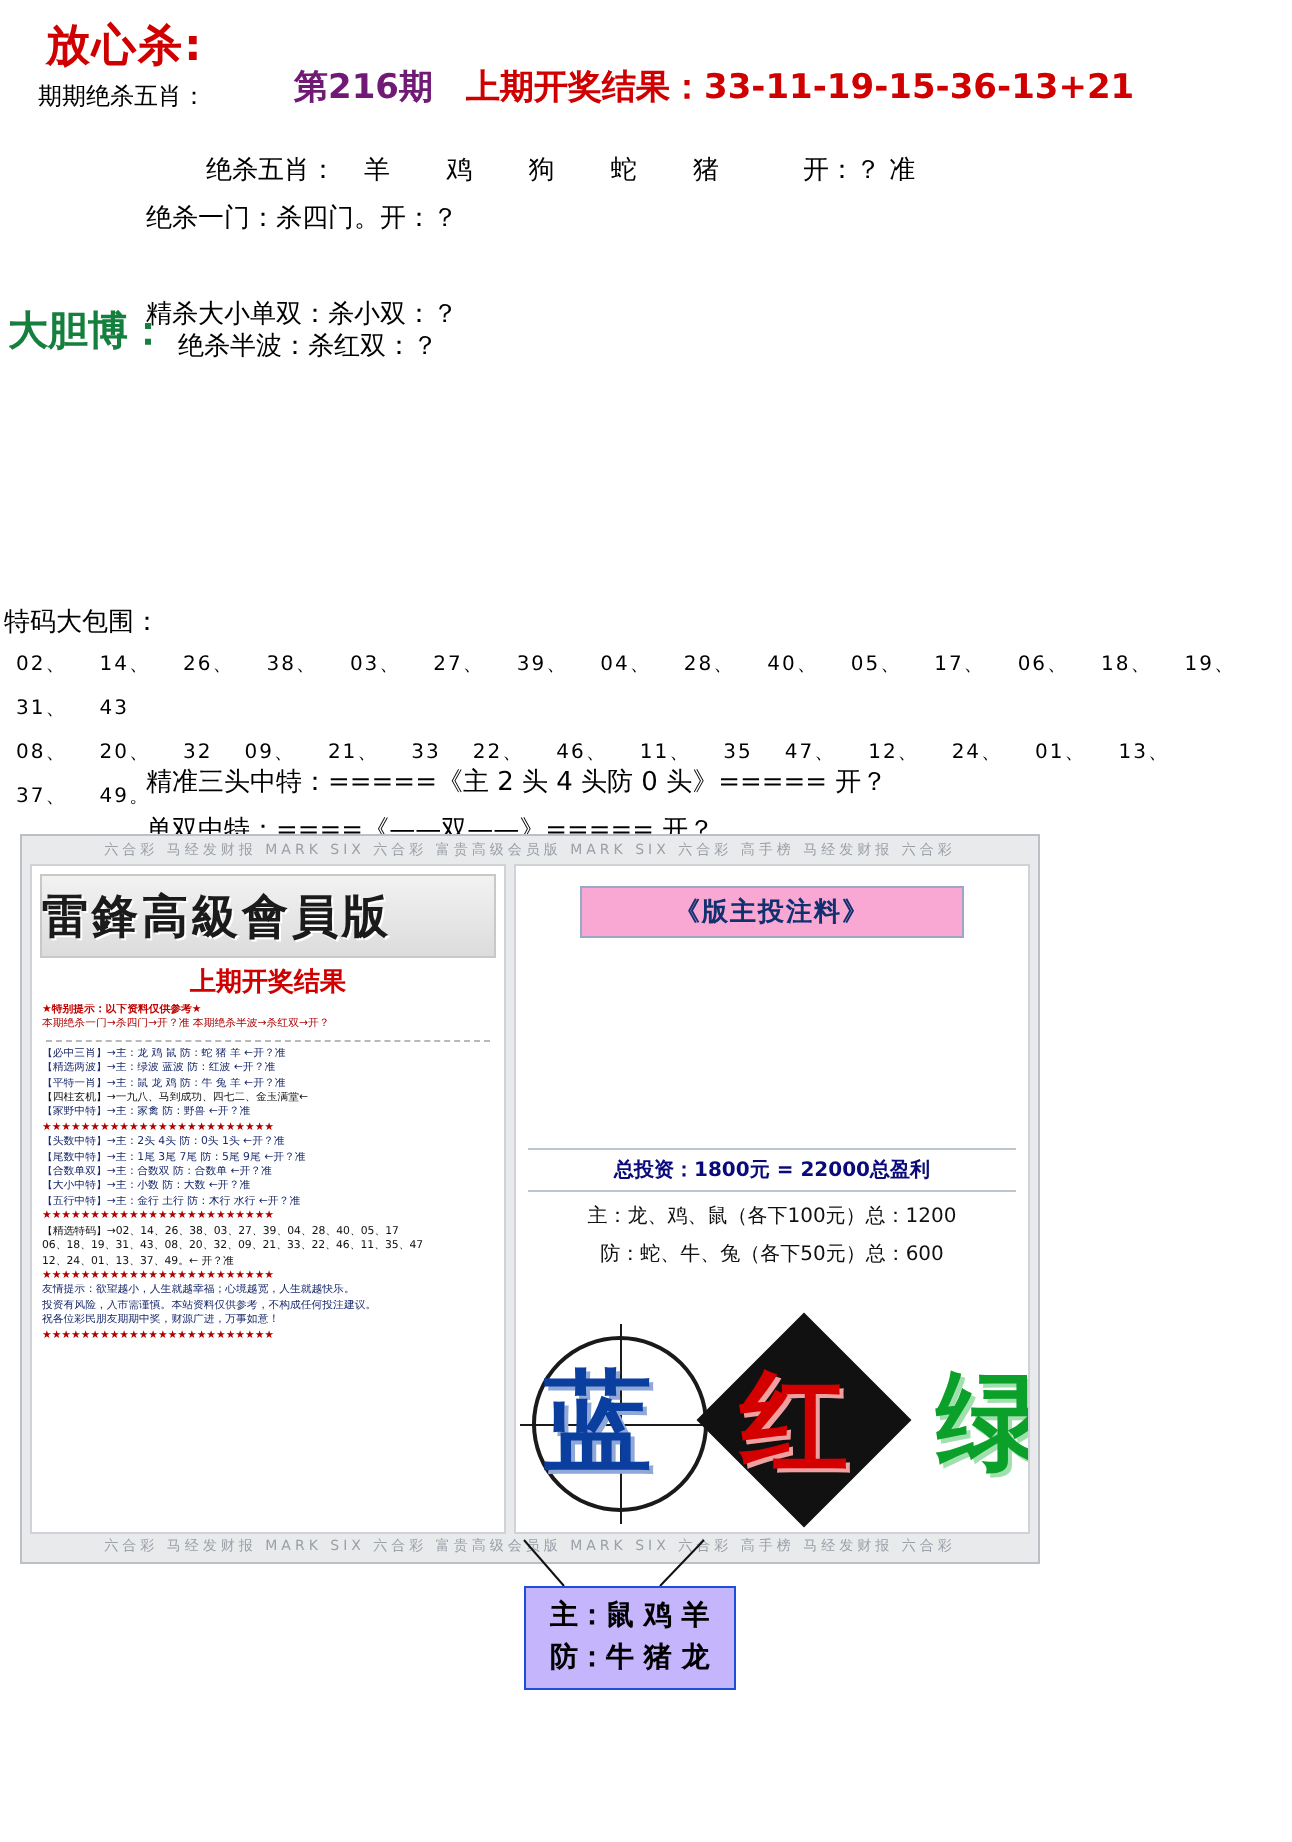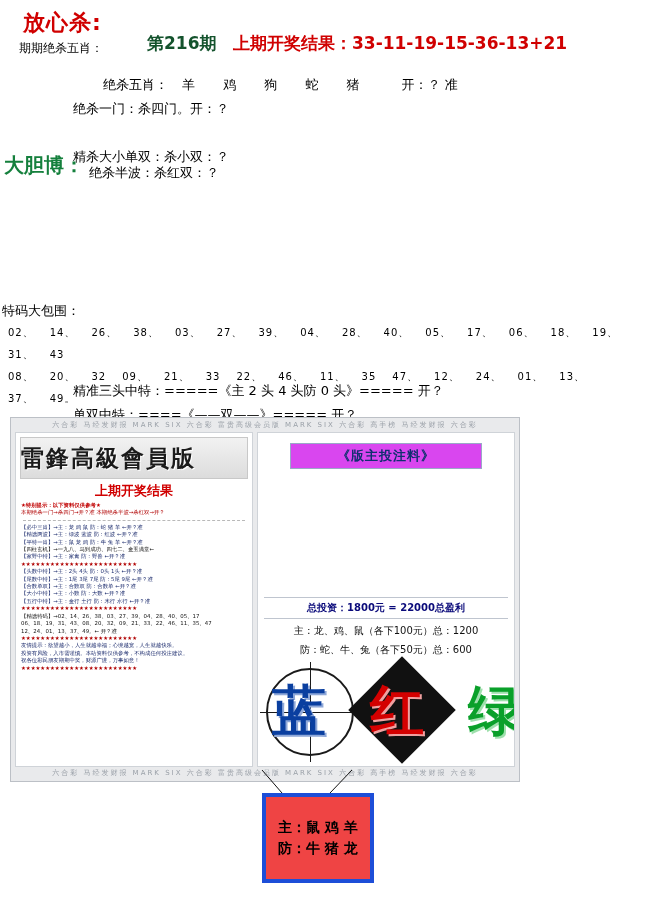--- a/index.html
+++ b/index.html
@@ -17,21 +17,21 @@
   .top{position:relative;padding:6px 0 0 17px;}
 
   .title-row{position:relative;height:30px;}
   .title-main{
     position:absolute;left:6px;top:2px;
     font-size:22px;font-weight:bold;color:#d00000;
     letter-spacing:1px;
   }
   .issue{
     position:absolute;left:130px;top:26px;
-    font-size:17px;font-weight:bold;color:#14532d;
+    font-size:17px;font-weight:bold;color:#701a75;
   }
   .lastresult{
     position:absolute;left:216px;top:26px;
     font-size:17px;font-weight:bold;color:#d00000;
     white-space:nowrap;
   }
   .subline{
     position:absolute;left:2px;top:34px;
     font-size:12px;color:#000;
   }
@@ -119,23 +119,23 @@
   .tl{
     font-size:5.4px;line-height:7.4px;color:#1a2a6c;
     white-space:nowrap;overflow:hidden;
   }
   .tl.red{color:#b00000;}
   .tl.blk{color:#111;}
   .tl.hdr{color:#c00000;font-weight:bold;}
   .rule{border-top:1px dashed #b9b9b9;margin:3px 2px;}
 
   .right-title{
-    margin:10px auto 24px auto;width:190px;text-align:center;
+    margin:10px auto 1px auto;width:190px;text-align:center;
     font-size:13px;font-weight:bold;color:#103070;
-    border:1px solid #9aa8c8;background:#d946ef;padding:3px 0;
+    border:1px solid #9aa8c8;background:#f9a8d4;padding:3px 0;
     letter-spacing:1px;
   }
   .right-blank{height:104px;}
   .right-sum{
     text-align:center;font-size:10px;font-weight:bold;color:#0a0a7a;
     border-top:1px solid #bfc5cf;border-bottom:1px solid #bfc5cf;
     padding:3px 0;margin:0 6px;
   }
   .right-line{
     text-align:center;font-size:10px;color:#111;margin-top:5px;
@@ -164,22 +164,22 @@
   .target:before{left:50%;top:-8px;width:1px;height:100px;}
   .target:after{top:50%;left:-8px;height:1px;width:100px;}
   .diamond{
     position:absolute;left:106px;top:6px;width:76px;height:76px;
     background:#111;transform:rotate(45deg);
   }
 
   
   .callout{
     position:absolute;left:262px;top:793px;
-    border:4px solid #1d4ed8;background:#ef4444;
-    padding:20px 12px;font-size:14px;font-weight:bold;line-height:21px;
+    border:1px solid #1d4ed8;background:#c4b5fd;
+    padding:4px 12px;font-size:14px;font-weight:bold;line-height:21px;
     white-space:nowrap;
   }
   .leader{
     position:absolute;stroke:#111;stroke-width:1;fill:none;
   }
 </style>
 </head>
 <body>
 
 <div class="page">

